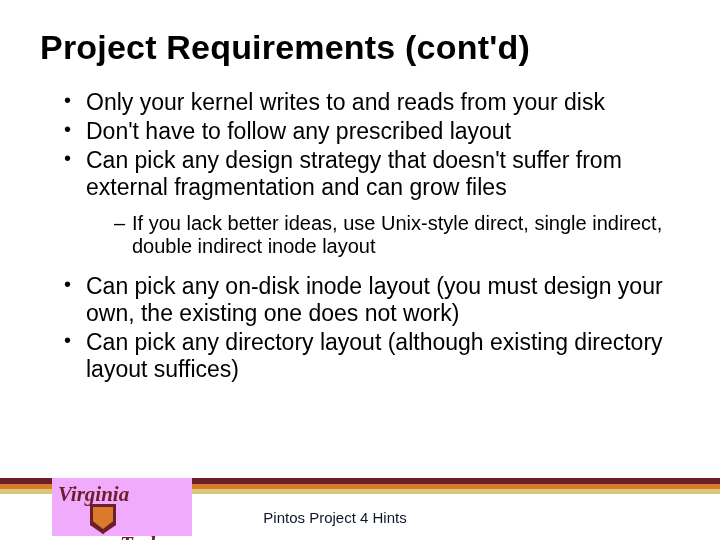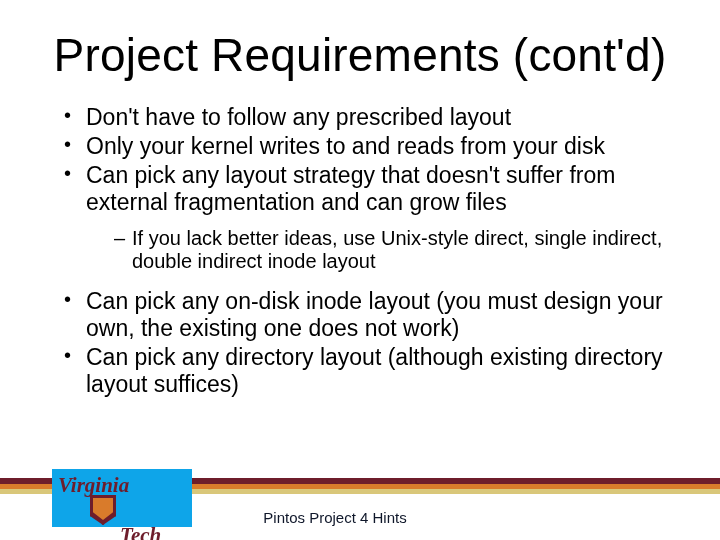--- a/index.html
+++ b/index.html
@@ -10,23 +10,23 @@
     color: #000;
     position: relative;
   }
   .slide {
     width: 720px;
     height: 540px;
     position: relative;
     padding: 20px 40px 0 40px;
   }
   .title {
-    font-size: 46px;
-    font-weight: 400;
-    text-align: center;
+    font-size: 34px;
+    font-weight: 700;
+    text-align: left;
     margin: 8px 0 22px 0;
     letter-spacing: 0.2px;
   }
   ul.top {
     list-style: none;
     padding-left: 24px;
   }
   ul.top > li {
     position: relative;
     font-size: 23px;
@@ -78,24 +78,24 @@
     position: absolute;
     bottom: 14px;
     width: 670px;
     text-align: center;
     font-size: 15px;
     color: #0f172a;
   }
   .logo {
     position: absolute;
     left: 52px;
-    bottom: 13px;
+    bottom: 4px;
     width: 140px;
     height: 58px;
-    background: #0ea5e9;
+    background: #f0abfc;
   }
   .logo .word {
     font-family: "Times New Roman", Georgia, serif;
     font-style: italic;
     font-weight: 600;
     font-size: 21px;
     color: #6e1d2b;
     position: absolute;
     top: 4px;
     left: 6px;
@@ -135,24 +135,24 @@
     margin-top: 26px;
   }
 </style>
 </head>
 <body>
 
 <div class="slide">
   <h1 class="title">Project Requirements (cont'd)</h1>
 
   <ul class="top">
+    <li>Only your kernel writes to and reads from your disk</li>
     <li>Don't have to follow any prescribed layout</li>
-    <li>Only your kernel writes to and reads from your disk</li>
     <li>
-      <span>Can pick any layout strategy that doesn't suffer from external fragmentation and can grow files</span>
+      <span>Can pick any design strategy that doesn't suffer from external fragmentation and can grow files</span>
       <ul class="sub">
         <li>If you lack better ideas, use Unix-style direct, single indirect, double indirect inode layout</li>
       </ul>
     </li>
     <li>Can pick any on-disk inode layout (you must design your own, the existing one does not work)</li>
     <li>Can pick any directory layout (although existing directory layout suffices)</li>
   </ul>
 </div>
 
 <div class="footer">

